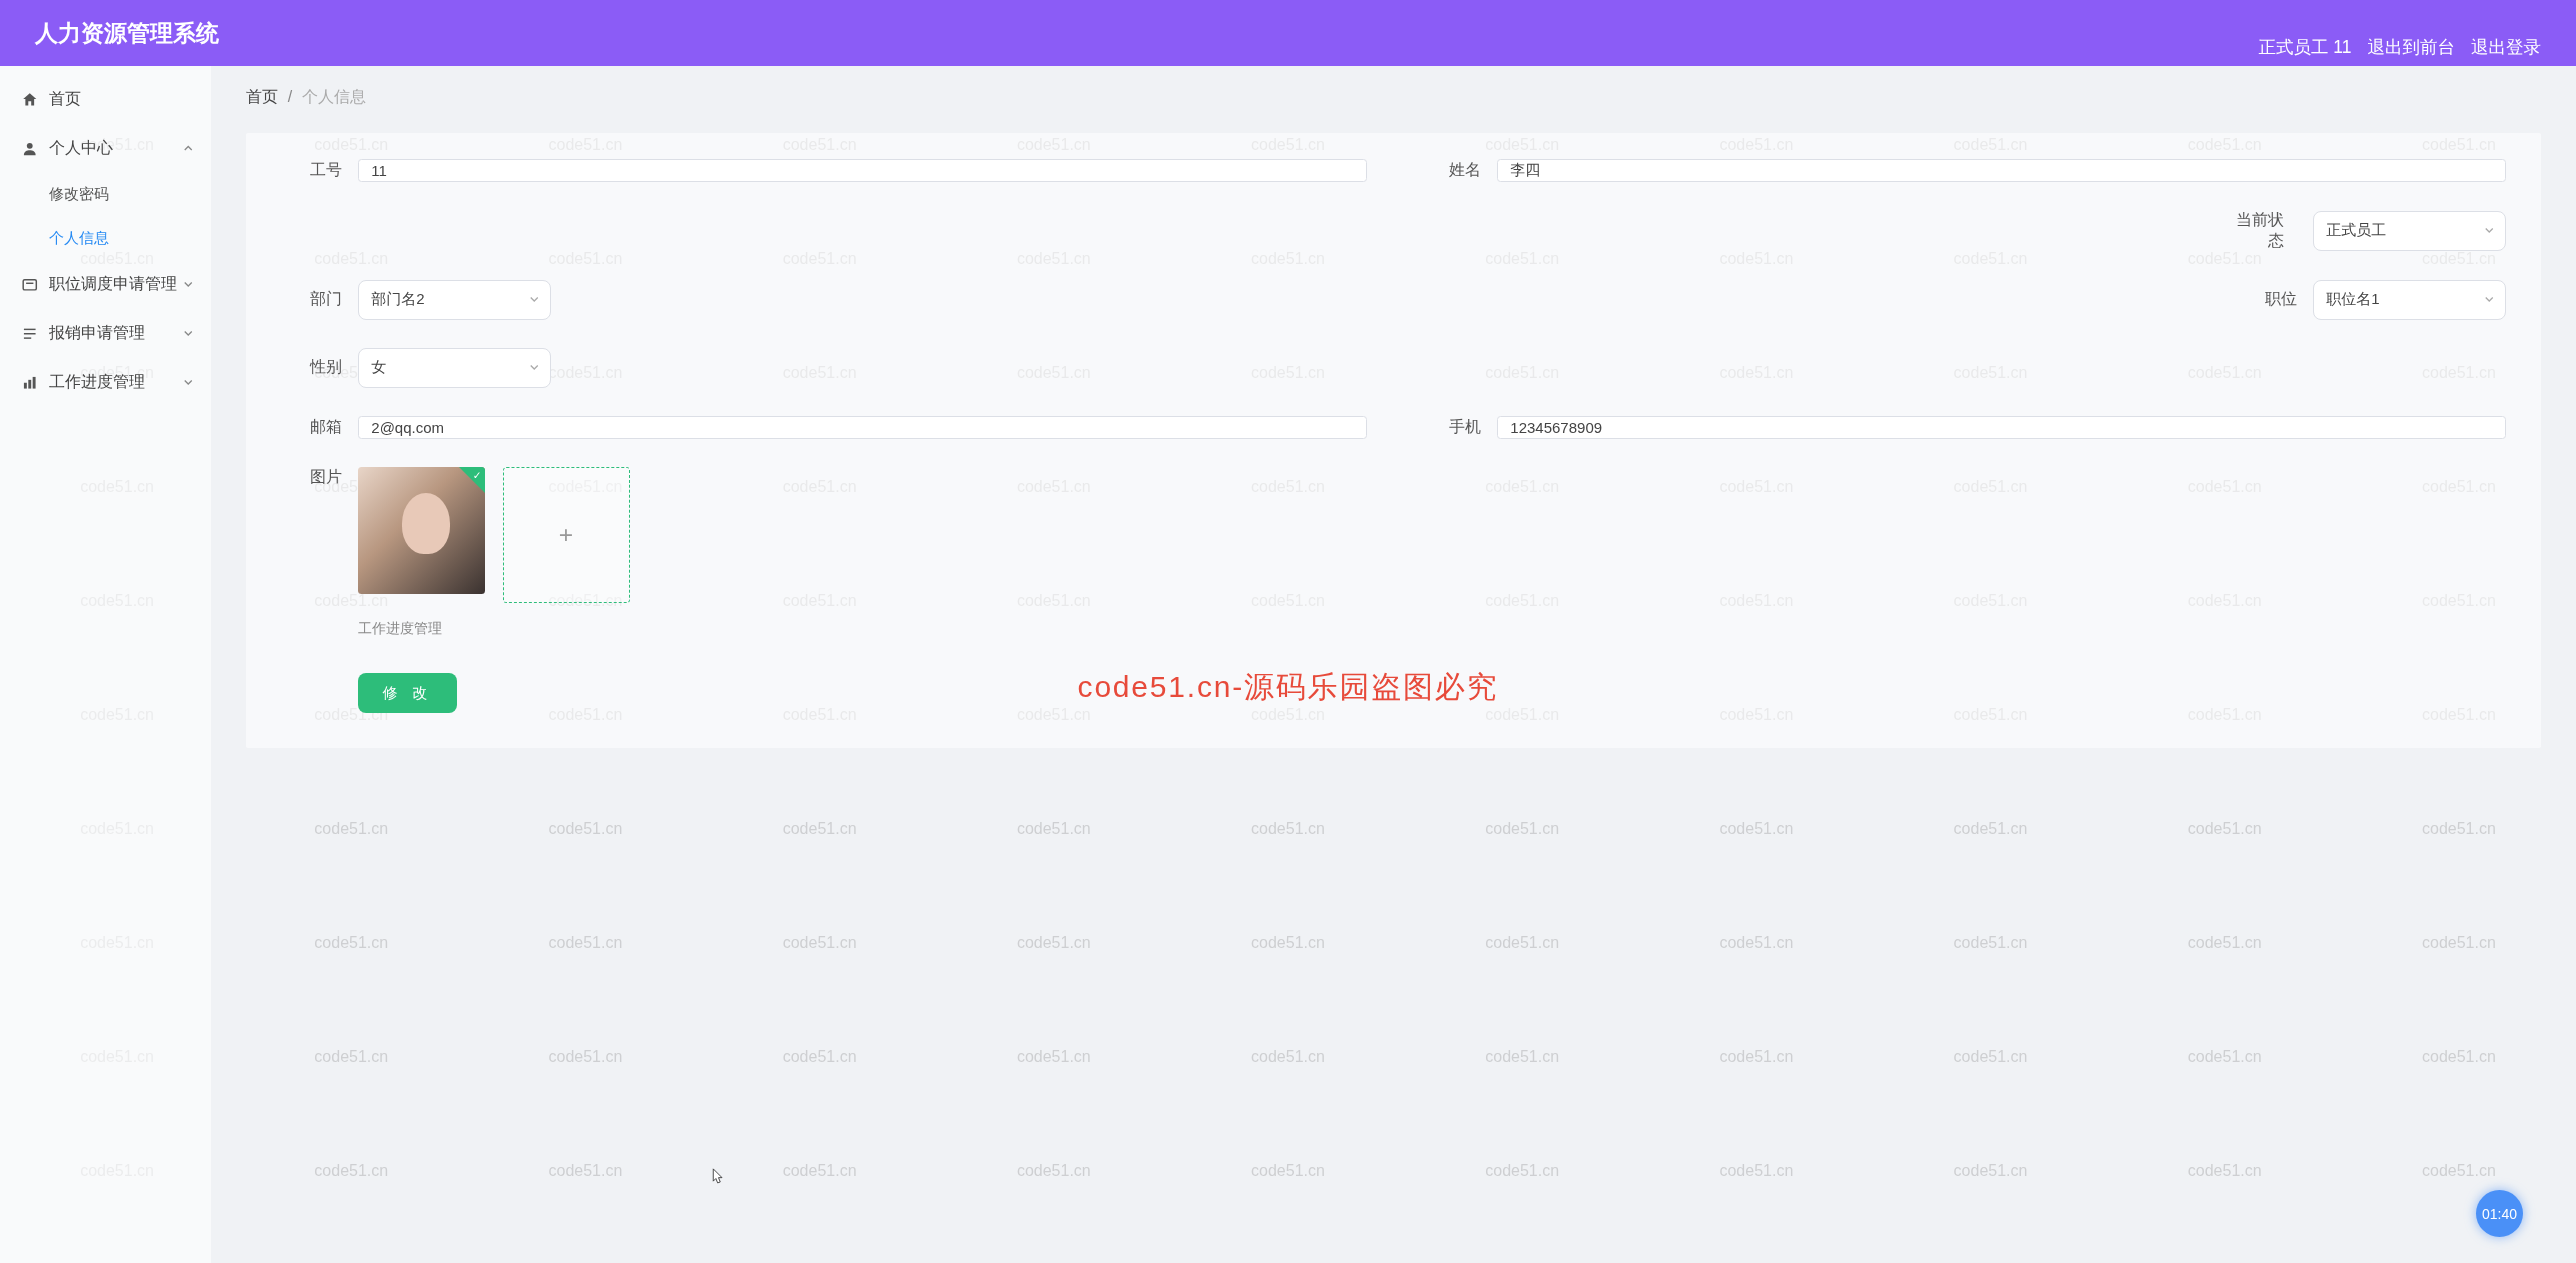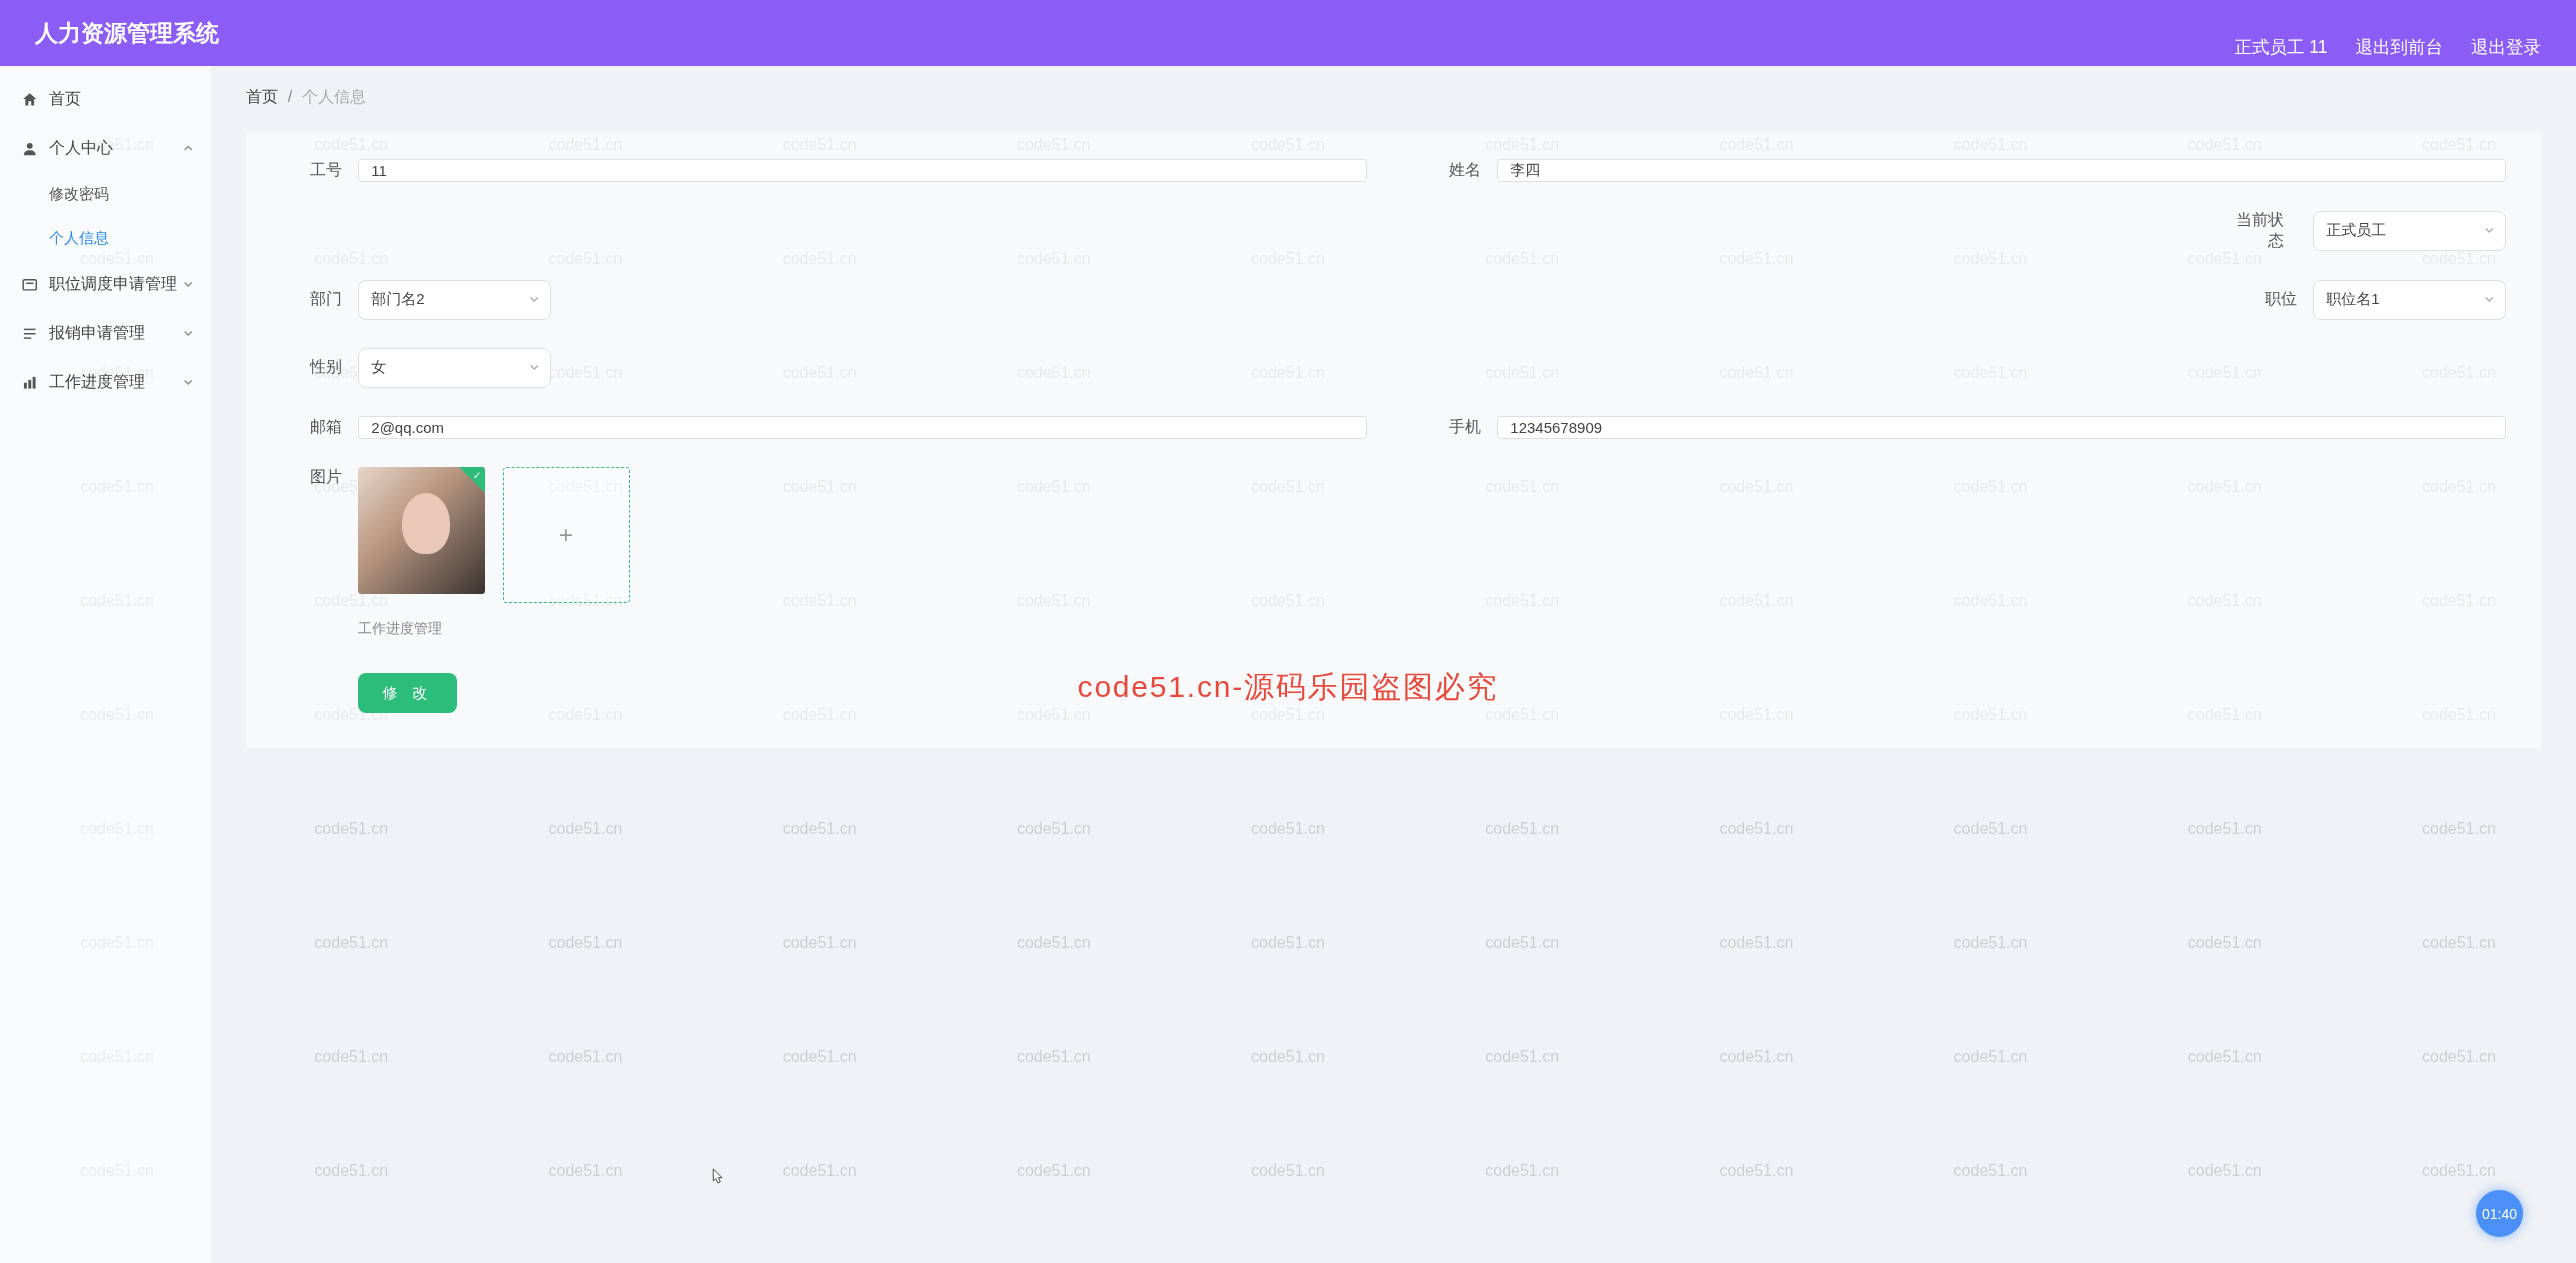--- a/index.html
+++ b/index.html
@@ -1,21 +1,21 @@
 <!DOCTYPE html>
 <html style="font-size:14px"><head>
 <meta charset="utf-8">
 <style>
 * { box-sizing: border-box; margin: 0; padding: 0; }
 body { font-family: "Microsoft YaHei", Arial, sans-serif; font-size: 12.3px; background: #f0f2f5; color: #333; width: 2576px; height: 1263px; position: relative; overflow: hidden; }
 .watermark-layer { position: absolute; top: 0; left: 0; right: 0; bottom: 0; z-index: 5; pointer-events: none; display: grid; grid-template-columns: repeat(11, 1fr); grid-auto-rows: 114px; color: rgba(120,120,120,0.28); font-size: 16px; padding-top: 88px; }
 .watermark-layer span { display: flex; align-items: center; justify-content: center; }
 .header { height: 66px; background: #8b5cf6; color: #fff; display: flex; align-items: center; padding: 12px 35px; z-index: 10; position: relative; }
 .header .title { font-size: 23px; font-weight: bold; flex: 1; }
-.header .right { display: flex; gap: 28px; font-size: 17.5px; align-items: center; margin-top: 28px; }
+.header .right { display: flex; gap: 16px; font-size: 17.5px; align-items: center; margin-top: 28px; }
 .header .right span { cursor: pointer; }
 .main { display: flex; position: relative; z-index: 10; }
 .sidebar { width: 211px; background: rgba(255,255,255,0.6); min-height: calc(1263px - 66px); padding-top: 8.8px; }
 .nav-item { display: flex; align-items: center; padding: 14px 21px; cursor: pointer; color: #444; font-size: 16px; position: relative; }
 .nav-item .icon { width: 17.5px; height: 17.5px; margin-right: 10.5px; fill: #555; }
 .nav-item .arrow { position: absolute; right: 17.5px; width: 10.5px; height: 10.5px; stroke: #888; stroke-width: 1.5; fill: none; }
 .nav-sub { padding: 12.3px 21px 12.3px 49px; cursor: pointer; color: #555; font-size: 15px; }
 .nav-sub.active { color: #2489f3; }
 .content { flex: 1; padding: 21px 35px; }
 .breadcrumb { font-size: 16px; color: #444; margin-bottom: 24.6px; }

